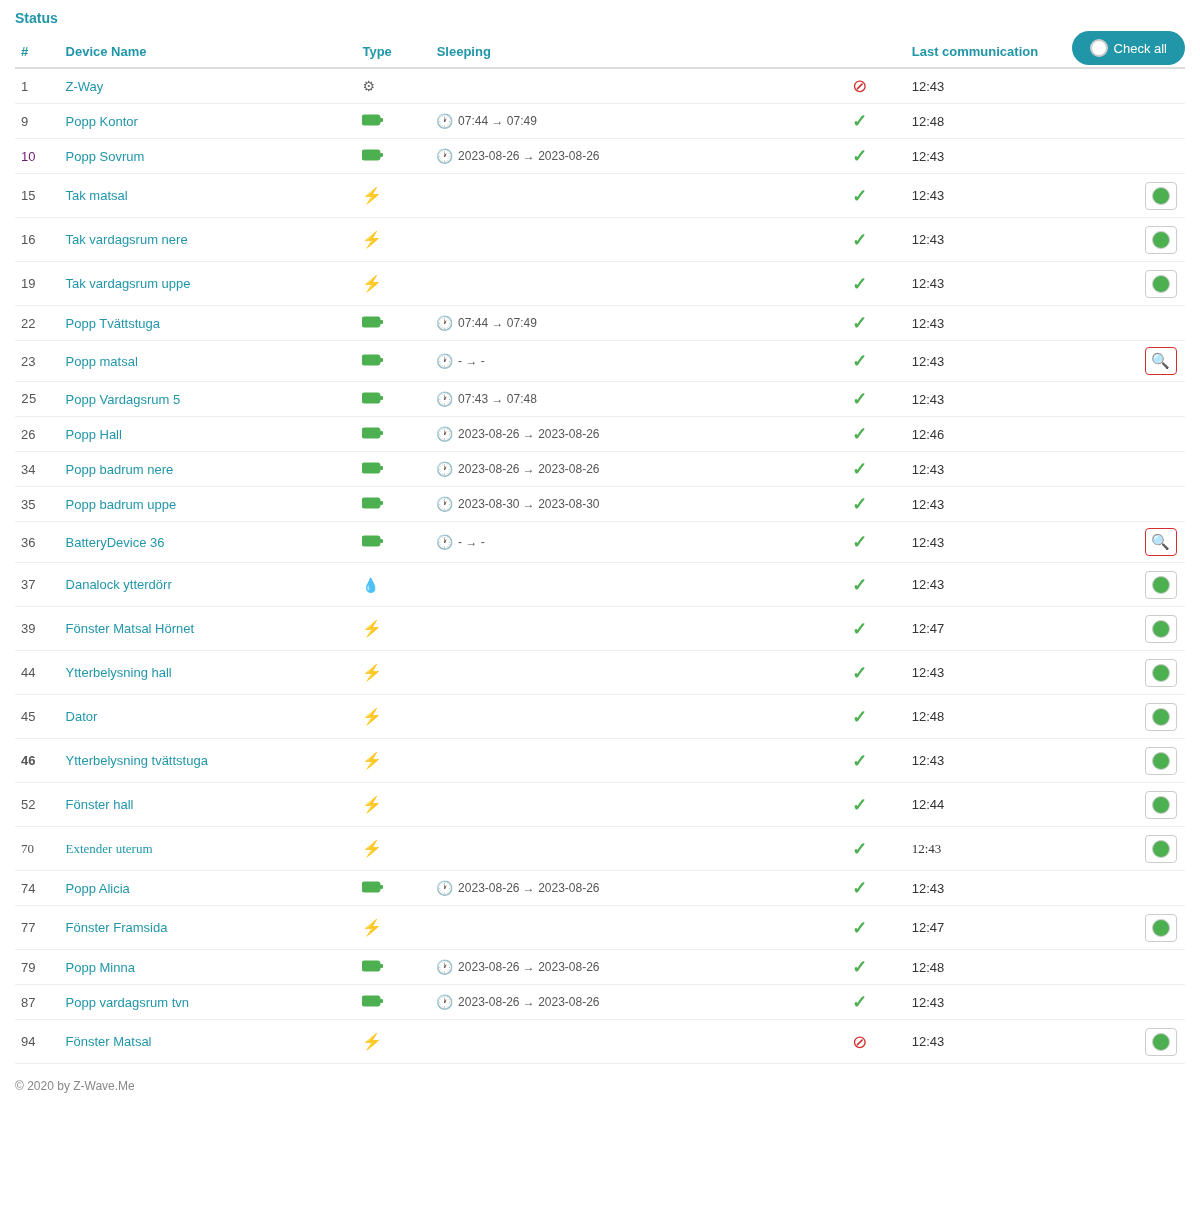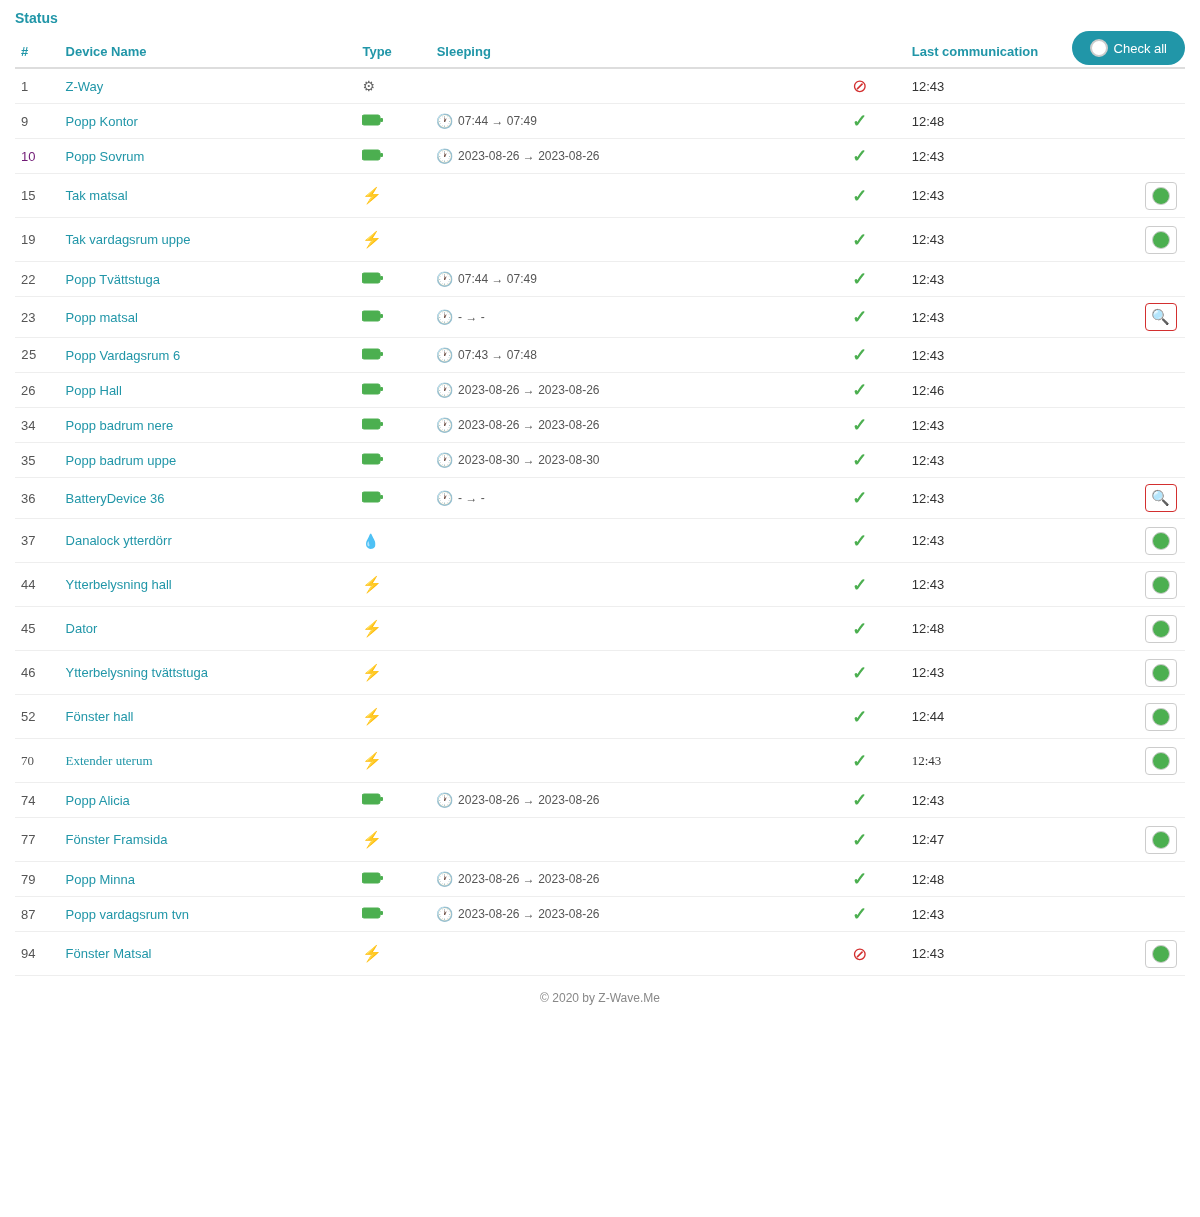--- a/index.html
+++ b/index.html
@@ -78,21 +78,21 @@
       border: 1px solid #d32f2f;
       border-radius: 4px;
       background: white;
       width: 32px; height: 28px;
       cursor: pointer;
       display: flex; align-items: center; justify-content: center;
       float: right;
     }
     .search-icon-red { color: #d32f2f; font-size: 14px; }
     
-    .footer { text-align: center; color: #888; font-size: 12px; padding: 15px 0; }
+    .footer { color: #888; font-size: 12px; padding: 15px 0; }
   </style>
 </head>
 <body>
 
 <div class="page-wrapper">
 
   <div class="status-title">Status</div>
 
   <div class="table-container">
 
@@ -156,20 +156,31 @@
             <td><a href="#" class="device-link">Tak matsal</a></td>
             <td><span class="icon-lightning" style="color: rgb(136, 136, 136);">⚡</span></td>
             <td></td>
             <td><span class="icon-check" style="font-size: 18px;">✓</span></td>
             <td>12:43</td>
             <td style="text-align: right; padding-right: 8px;"><div style="display: inline-flex; align-items: center; justify-content: center; width: 32px; height: 28px; border: 1px solid rgb(204, 204, 204); border-radius: 4px; background: white;">
                 <span class="green-dot"></span>
               </div></td>
           </tr>
           <tr style="height: 44px;">
+            <td style="color: rgb(85, 85, 85);">16</td>
+            <td><a href="#" class="device-link">Tak vardagsrum nere</a></td>
+            <td><span class="icon-lightning" style="color: rgb(136, 136, 136);">⚡</span></td>
+            <td></td>
+            <td><span class="icon-check" style="font-size: 18px;">✓</span></td>
+            <td>12:43</td>
+            <td style="text-align: right; padding-right: 8px;"><div style="display: inline-flex; align-items: center; justify-content: center; width: 32px; height: 28px; border: 1px solid rgb(204, 204, 204); border-radius: 4px; background: white;">
+                <span class="green-dot"></span>
+              </div></td>
+          </tr>
+          <tr style="height: 44px;">
             <td style="color: rgb(85, 85, 85);">19</td>
             <td><a href="#" class="device-link">Tak vardagsrum uppe</a></td>
             <td><span class="icon-lightning" style="color: rgb(136, 136, 136);">⚡</span></td>
             <td></td>
             <td><span class="icon-check" style="font-size: 18px;">✓</span></td>
             <td>12:43</td>
             <td style="text-align: right; padding-right: 8px;"><div style="display: inline-flex; align-items: center; justify-content: center; width: 32px; height: 28px; border: 1px solid rgb(204, 204, 204); border-radius: 4px; background: white;">
                 <span class="green-dot"></span>
               </div></td>
           </tr>
@@ -200,21 +211,21 @@
             <td><span class="icon-check" style="font-size: 18px;">✓</span></td>
             <td>12:43</td>
             <td style="text-align: right; padding-right: 8px;">
               <button class="search-btn">
                 <span class="search-icon-red" style="font-size:15px;">🔍</span>
               </button>
             </td>
           </tr>
           <tr>
             <td style="color: rgb(85, 85, 85); font-family: Liberation Mono, monospace;">25</td>
-            <td><a href="#" class="device-link">Popp Vardagsrum 6</a></td>
+            <td><a href="#" class="device-link">Popp Vardagsrum 5</a></td>
             <td><span><svg width="22" height="12" viewBox="0 0 22 12">
       <rect x="0" y="1" width="18" height="10" rx="2" fill="#4caf50" stroke="#4caf50" stroke-width="1"></rect>
       <rect x="18" y="4" width="3" height="4" rx="1" fill="#4caf50"></rect>
     </svg></span></td>
             <td>
               <span class="sleeping-text"><span style="font-size:14px;">🕐</span> 07:43 → 07:48</span>
             </td>
             <td><span class="icon-check" style="font-size: 18px;">✓</span></td>
             <td>12:43</td>
             <td style="text-align: right; padding-right: 8px;"></td>
@@ -284,20 +295,31 @@
             <td><a href="#" class="device-link">Danalock ytterdörr</a></td>
             <td><span class="icon-water">💧</span></td>
             <td></td>
             <td><span class="icon-check" style="font-size: 18px;">✓</span></td>
             <td>12:43</td>
             <td style="text-align: right; padding-right: 8px;"><div style="display: inline-flex; align-items: center; justify-content: center; width: 32px; height: 28px; border: 1px solid rgb(204, 204, 204); border-radius: 4px; background: white;">
                 <span class="green-dot"></span>
               </div></td>
           </tr>
           <tr style="height: 44px;">
+            <td style="color: rgb(85, 85, 85);">39</td>
+            <td><a href="#" class="device-link">Fönster Matsal Hörnet</a></td>
+            <td><span class="icon-lightning" style="color: rgb(136, 136, 136);">⚡</span></td>
+            <td></td>
+            <td><span class="icon-check" style="font-size: 18px;">✓</span></td>
+            <td>12:47</td>
+            <td style="text-align: right; padding-right: 8px;"><div style="display: inline-flex; align-items: center; justify-content: center; width: 32px; height: 28px; border: 1px solid rgb(204, 204, 204); border-radius: 4px; background: white;">
+                <span class="green-dot"></span>
+              </div></td>
+          </tr>
+          <tr style="height: 44px;">
             <td style="color: rgb(85, 85, 85);">44</td>
             <td><a href="#" class="device-link">Ytterbelysning hall</a></td>
             <td><span class="icon-lightning" style="color: rgb(136, 136, 136);">⚡</span></td>
             <td></td>
             <td><span class="icon-check" style="font-size: 18px;">✓</span></td>
             <td>12:43</td>
             <td style="text-align: right; padding-right: 8px;"><div style="display: inline-flex; align-items: center; justify-content: center; width: 32px; height: 28px; border: 1px solid rgb(204, 204, 204); border-radius: 4px; background: white;">
                 <span class="green-dot"></span>
               </div></td>
           </tr>
@@ -306,21 +328,21 @@
             <td><a href="#" class="device-link">Dator</a></td>
             <td><span class="icon-lightning" style="color: rgb(136, 136, 136);">⚡</span></td>
             <td></td>
             <td><span class="icon-check" style="font-size: 18px;">✓</span></td>
             <td>12:48</td>
             <td style="text-align: right; padding-right: 8px;"><div style="display: inline-flex; align-items: center; justify-content: center; width: 32px; height: 28px; border: 1px solid rgb(204, 204, 204); border-radius: 4px; background: white;">
                 <span class="green-dot"></span>
               </div></td>
           </tr>
           <tr style="height: 44px;">
-            <td style="color: rgb(85, 85, 85);">46</td>
+            <td style="color: rgb(85, 85, 85); font-weight: bold;">46</td>
             <td><a href="#" class="device-link">Ytterbelysning tvättstuga</a></td>
             <td><span class="icon-lightning" style="color: rgb(136, 136, 136);">⚡</span></td>
             <td></td>
             <td><span class="icon-check" style="font-size: 18px;">✓</span></td>
             <td>12:43</td>
             <td style="text-align: right; padding-right: 8px;"><div style="display: inline-flex; align-items: center; justify-content: center; width: 32px; height: 28px; border: 1px solid rgb(204, 204, 204); border-radius: 4px; background: white;">
                 <span class="green-dot"></span>
               </div></td>
           </tr>
           <tr style="height: 44px;">

